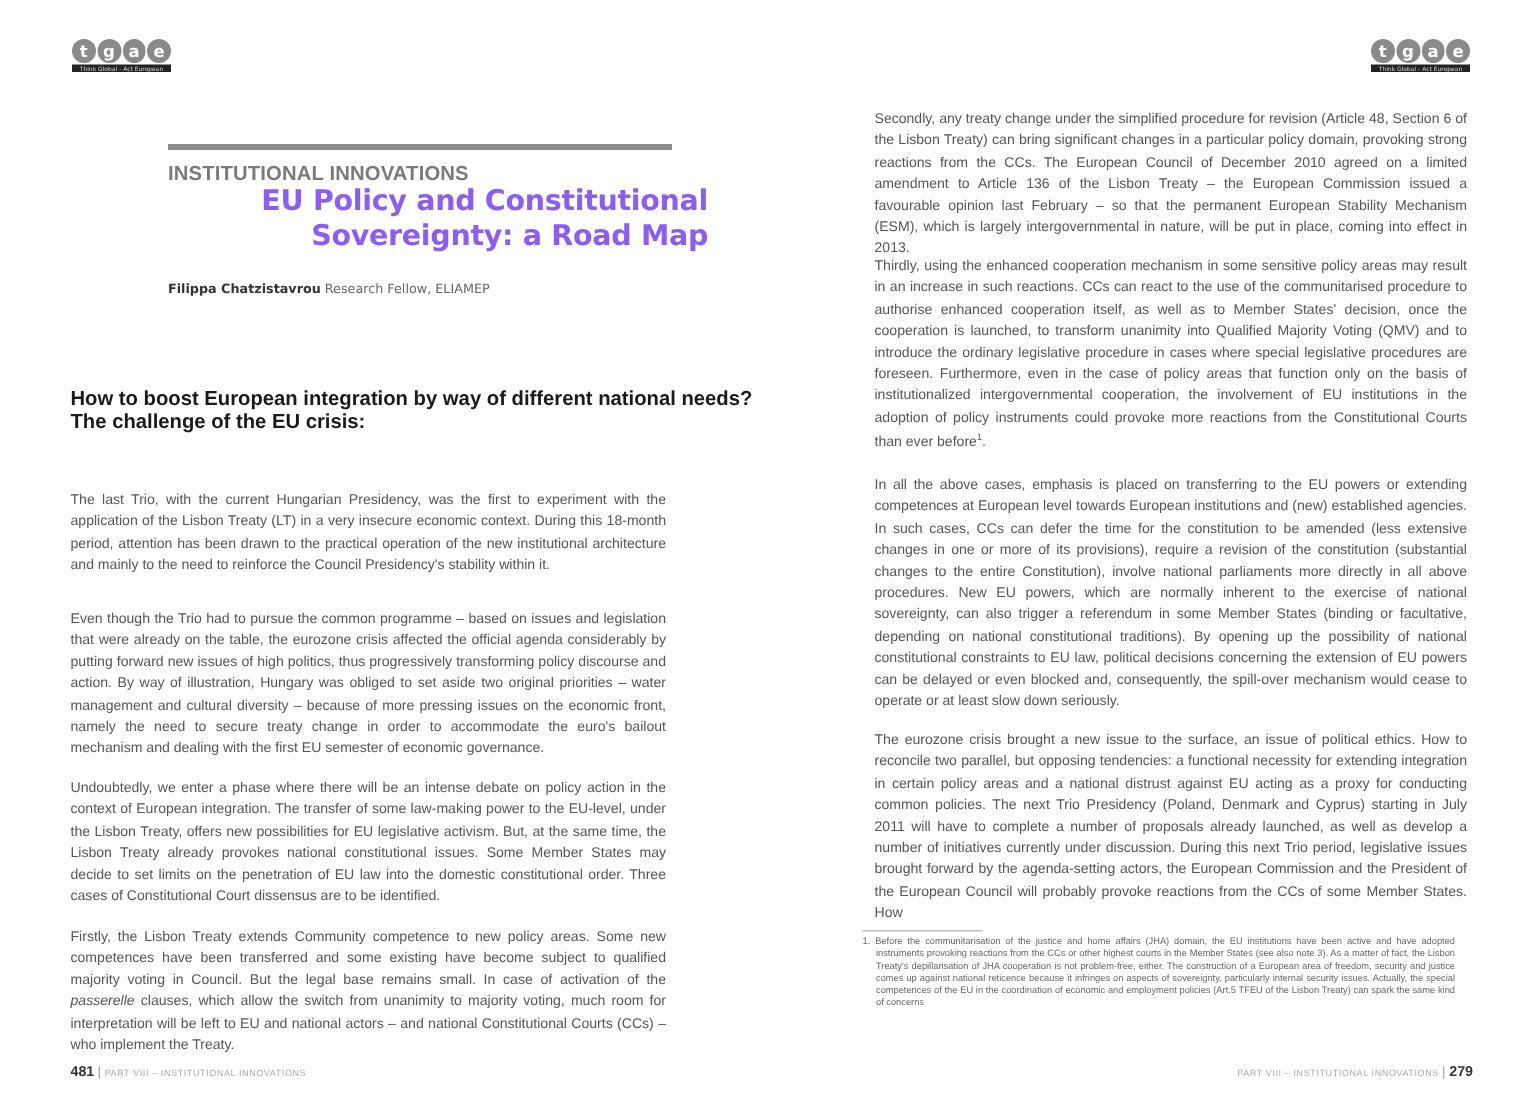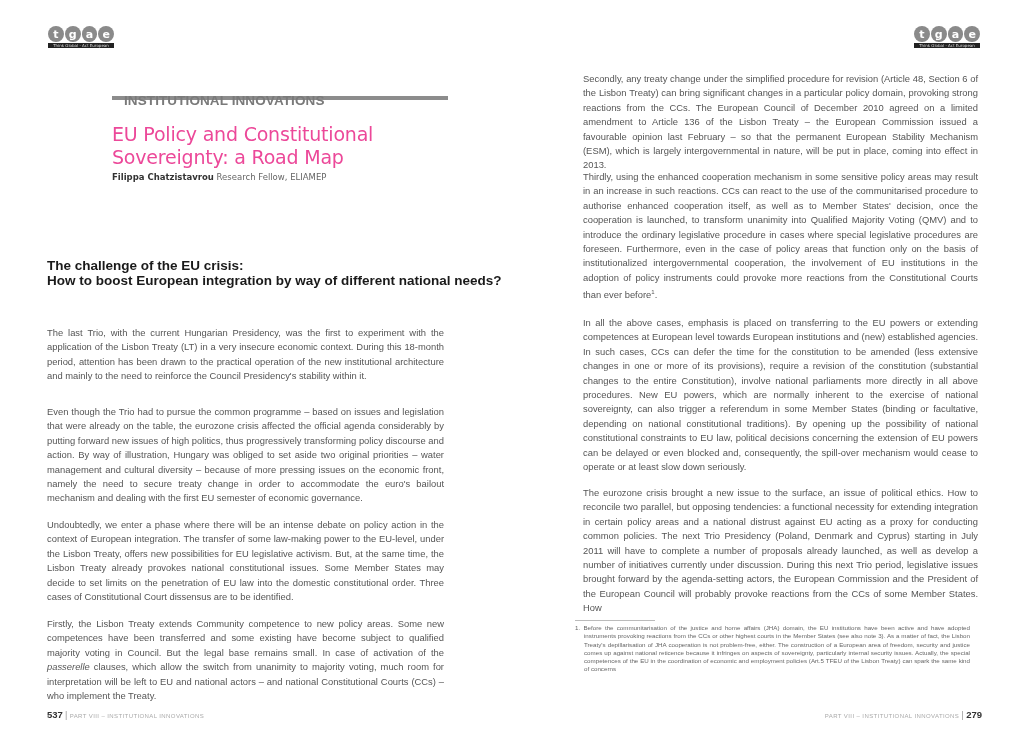--- a/index.html
+++ b/index.html
@@ -20,30 +20,30 @@
   }
   .logo .tagline {
     margin-top: 1px; background: #222; color: #ddd; font-size: 4px;
     height: 5px; line-height: 5px; text-align: center; white-space: nowrap; overflow: hidden;
   }
   .left .logo { left: 48px; }
   .right .logo { left: 402px; }
 
   .section-bar { position: absolute; left: 112px; top: 96px; width: 336px; height: 4px; background: #8c8c8c; }
   .section-label {
-    position: absolute; left: 112px; top: 93px; font-family: "Liberation Sans", sans-serif;
-    font-weight: bold; font-size: 13.5px; color: #7a7a7a; letter-spacing: 0.1px; margin-left: 12px;
+    position: absolute; left: 112px; top: 108px; font-family: "Liberation Sans", sans-serif;
+    font-weight: bold; font-size: 13.5px; color: #7a7a7a; letter-spacing: 0.1px;
   }
   .title {
     position: absolute; left: 112px; top: 123px; width: 360px;
-    font-family: "DejaVu Sans", sans-serif; font-size: 19px; line-height: 23px; color: #ec4899;
-    font-weight: normal; letter-spacing: -0.2px;
+    font-family: "DejaVu Sans", sans-serif; font-size: 19px; line-height: 23px; color: #8b5cf6;
+    font-weight: bold; letter-spacing: -0.2px; text-align: right;
   }
   .author {
-    position: absolute; left: 112px; top: 172px; font-size: 8.5px; color: #666;
+    position: absolute; left: 112px; top: 188px; font-size: 8.5px; color: #666;
   }
   .author b { color: #333; }
 
   .subhead {
     position: absolute; left: 47px; top: 258px; width: 460px;
     font-family: "Liberation Sans", sans-serif; font-weight: bold; font-size: 13.5px;
     line-height: 15px; color: #1a1a1a;
   }
 
   .body-text {
@@ -89,31 +89,31 @@
 
   <div class="section-bar"></div>
   <div class="section-label">INSTITUTIONAL INNOVATIONS</div>
   <h1 class="title">EU Policy and Constitutional Sovereignty: a Road Map</h1>
   <div class="author">
     <b>Filippa Chatzistavrou</b>
     <span>Research Fellow, ELIAMEP</span>
   </div>
 
   <div class="subhead">
+    <div>How to boost European integration by way of different national needs?</div>
     <div>The challenge of the EU crisis:</div>
-    <div>How to boost European integration by way of different national needs?</div>
   </div>
 
   <p class="body-text" style="top:298px;">The last Trio, with the current Hungarian Presidency, was the first to experiment with the application of the Lisbon Treaty (LT) in a very insecure economic context. During this 18-month period, attention has been drawn to the practical operation of the new institutional architecture and mainly to the need to reinforce the Council Presidency's stability within it.</p>
   <p class="body-text" style="top:377px;">Even though the Trio had to pursue the common programme – based on issues and legislation that were already on the table, the eurozone crisis affected the official agenda considerably by putting forward new issues of high politics, thus progressively transforming policy discourse and action. By way of illustration, Hungary was obliged to set aside two original priorities – water management and cultural diversity – because of more pressing issues on the economic front, namely the need to secure treaty change in order to accommodate the euro's bailout mechanism and dealing with the first EU semester of economic governance.</p>
   <p class="body-text" style="top:490px;">Undoubtedly, we enter a phase where there will be an intense debate on policy action in the context of European integration. The transfer of some law-making power to the EU-level, under the Lisbon Treaty, offers new possibilities for EU legislative activism. But, at the same time, the Lisbon Treaty already provokes national constitutional issues. Some Member States may decide to set limits on the penetration of EU law into the domestic constitutional order. Three cases of Constitutional Court dissensus are to be identified.</p>
   <p class="body-text" style="top:589px;"><span>Firstly, the Lisbon Treaty extends Community competence to new policy areas. Some new competences have been transferred and some existing have become subject to qualified majority voting in Council. But the legal base remains small. In case of activation of the</span> <em>passerelle</em><span> clauses, which allow the switch from unanimity to majority voting, much room for interpretation will be left to EU and national actors – and national Constitutional Courts (CCs) – who implement the Treaty.</span></p>
 
   <div class="folio">
-    <span class="num">537</span>
+    <span class="num">481</span>
     <span class="sep">|</span>
     <span>PART VIII – INSTITUTIONAL INNOVATIONS</span>
   </div>
 </div>
 
 <div class="page right">
   <div class="logo">
     <div class="circles">
       <span class="circle">t</span>
       <span class="circle">g</span>

